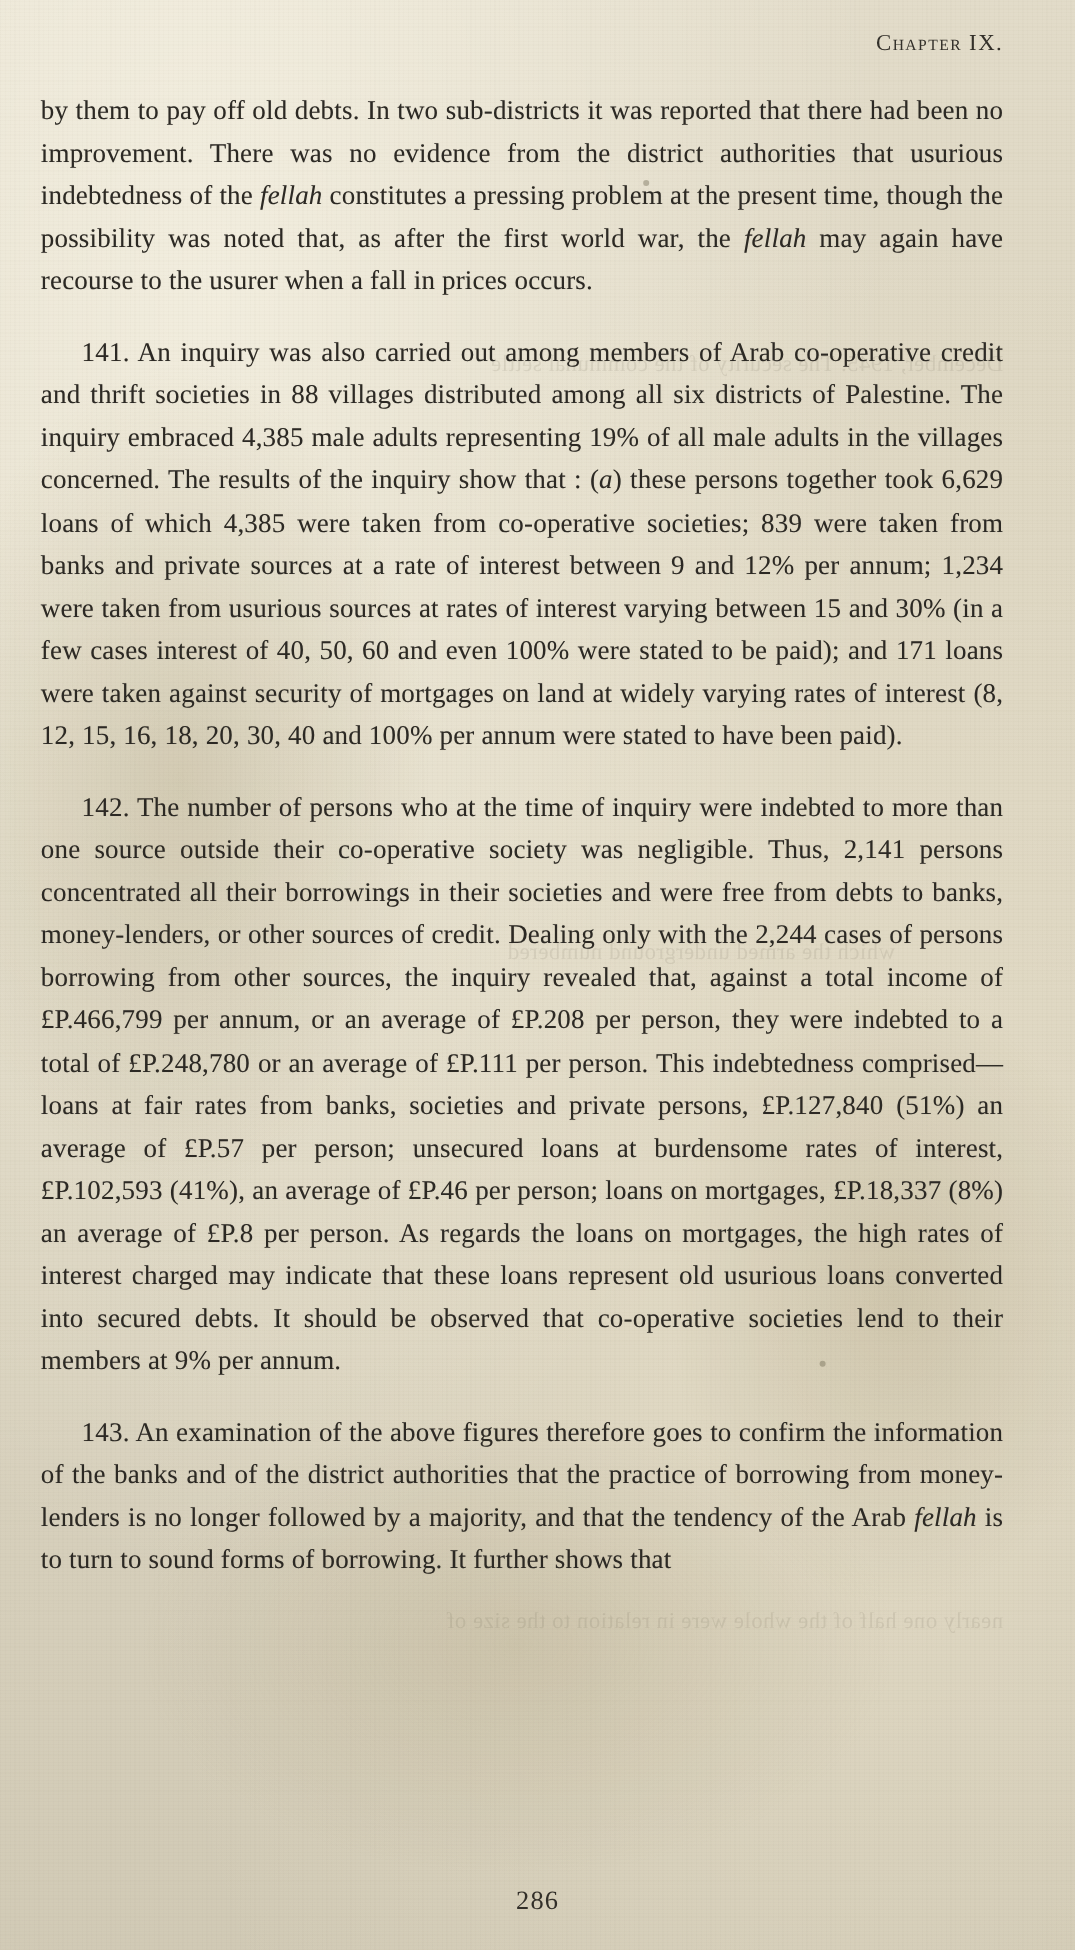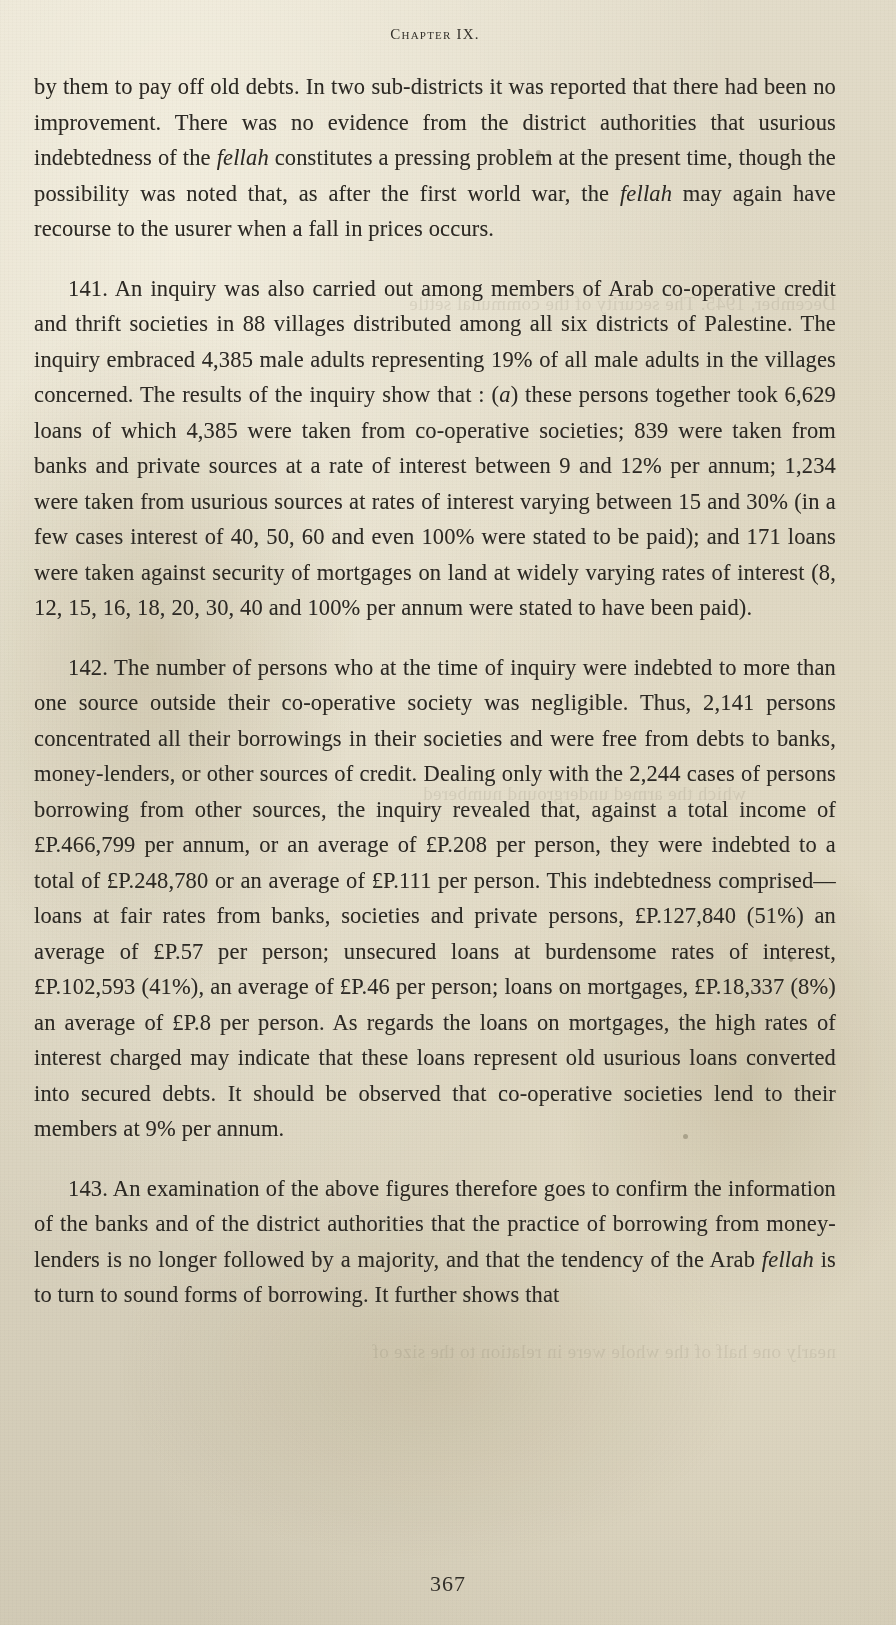--- a/index.html
+++ b/index.html
@@ -65,23 +65,23 @@
   }
   .bleed div { position: absolute; white-space: nowrap; }
 
   .content {
     position: relative;
     z-index: 3;
     padding: 26px 48px 0 34px;
     color: #2a2722;
   }
   .chapter-head {
-    text-align: center;
+    text-align: right;
     font-variant: small-caps;
-    font-size: 15px;
+    font-size: 19px;
     letter-spacing: 1.2px;
     padding-right: 12px;
     margin-bottom: 26px;
     color: #33302a;
   }
   p.body {
     margin: 0 12px 24px 0;
     text-align: justify;
     text-justify: inter-word;
     font-size: 22.5px;
@@ -143,14 +143,14 @@
     <p class="body">by them to pay off old debts.  In two sub-districts it was reported that there had been no improvement.  There was no evidence from the district authorities that usurious indebtedness of the <em>fellah</em> constitutes a pressing problem at the present time, though the possibility was noted that, as after the first world war, the <em>fellah</em> may again have recourse to the usurer when a fall in prices occurs.</p>
 
     <p class="body indent">141. An inquiry was also carried out among members of Arab co-operative credit and thrift societies in 88 villages distributed among all six districts of Palestine.  The inquiry embraced 4,385 male adults representing 19% of all male adults in the villages concerned.  The results of the inquiry show that : (<em>a</em>) these persons together took 6,629 loans of which 4,385 were taken from co-operative societies;  839 were taken from banks and private sources at a rate of interest between 9 and 12% per annum; 1,234 were taken from usurious sources at rates of interest varying between 15 and 30% (in a few cases interest of 40, 50, 60 and even 100% were stated to be paid); and 171 loans were taken against security of mortgages on land at widely varying rates of interest (8, 12, 15, 16, 18, 20, 30, 40 and 100% per annum were stated to have been paid).</p>
 
     <p class="body indent">142. The number of persons who at the time of inquiry were indebted to more than one source outside their co-operative society was negligible.  Thus, 2,141 persons concentrated all their borrowings in their societies and were free from debts to banks, money-lenders, or other sources of credit.  Dealing only with the 2,244 cases of persons borrowing from other sources, the inquiry revealed that, against a total income of £P.466,799 per annum, or an average of £P.208 per person, they were indebted to a total of £P.248,780 or an average of £P.111 per person.  This indebtedness comprised—loans at fair rates from banks, societies and private persons, £P.127,840 (51%) an average of £P.57 per person;  unsecured loans at burdensome rates of interest, £P.102,593 (41%), an average of £P.46 per person;  loans on mortgages, £P.18,337 (8%) an average of £P.8 per person.  As regards the loans on mortgages, the high rates of interest charged may indicate that these loans represent old usurious loans converted into secured debts.  It should be observed that co-operative societies lend to their members at 9% per annum.</p>
 
     <p class="body indent">143. An examination of the above figures therefore goes to confirm the information of the banks and of the district authorities that the practice of borrowing from money-lenders is no longer followed by a majority, and that the tendency of the Arab <em>fellah</em> is to turn to sound forms of borrowing.  It further shows that</p>
 
   </div>
 
-  <div class="folio">367</div>
+  <div class="folio">286</div>
 </div>
 
 </body></html>

